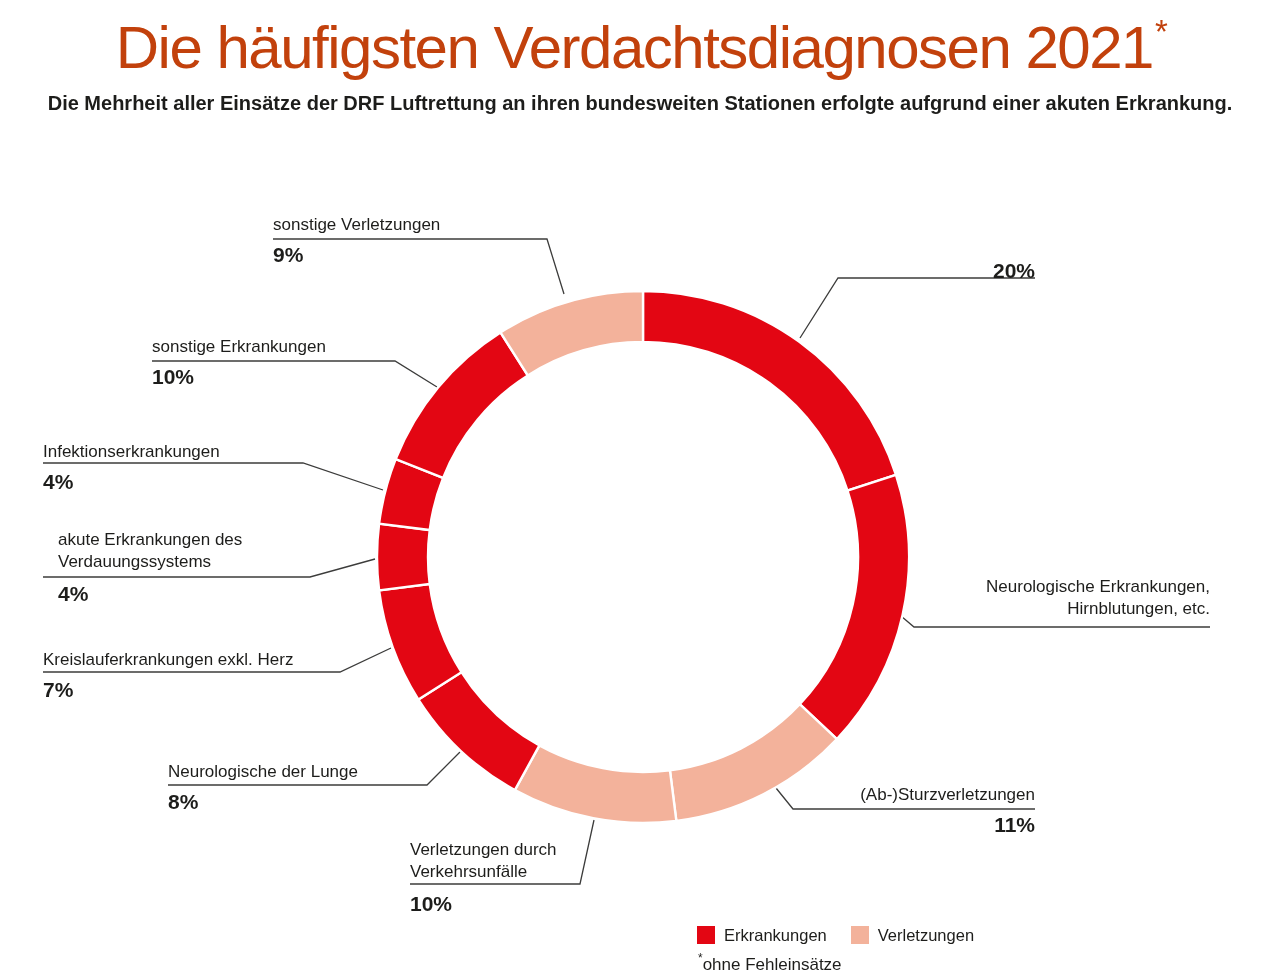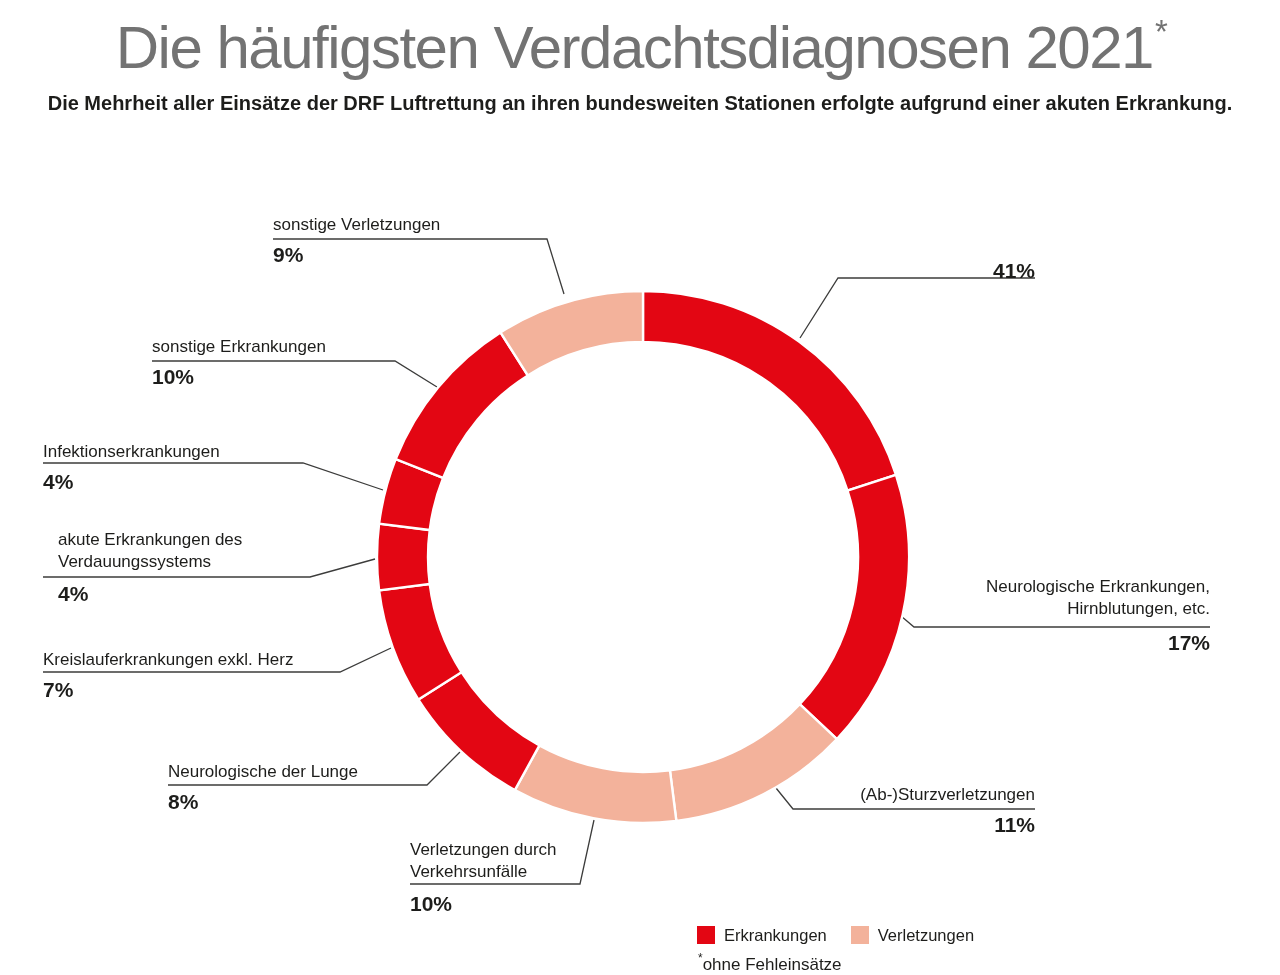--- a/index.html
+++ b/index.html
@@ -1,20 +1,20 @@
 <!DOCTYPE html>
 <html><head>
 <meta charset="utf-8">
 <style>
   html,body{margin:0;padding:0;background:#fff;}
   body{width:1280px;height:975px;position:relative;overflow:hidden;
        font-family:"Liberation Sans","DejaVu Sans",sans-serif;color:#1d1d1b;}
   .page{position:absolute;inset:0;}
   .title{position:absolute;left:0;right:0;top:0;text-align:center;
-         font-size:60px;line-height:72px;letter-spacing:-1.5px;font-weight:400;color:#737373;white-space:nowrap;}
+         font-size:60px;line-height:72px;letter-spacing:-1.5px;font-weight:400;color:#c2410c;white-space:nowrap;}
   .title sup{font-size:55%;position:relative;top:-4px;left:2px;}
   .subtitle{position:absolute;left:0;right:0;top:90px;text-align:center;
             font-size:20px;line-height:26px;font-weight:700;color:#1d1d1b;}
   svg.chart{position:absolute;left:0;top:0;width:1280px;height:975px;}
   .callout{position:absolute;color:#1d1d1b;}
   .callout .lbl{font-size:17px;line-height:22px;font-weight:400;}
   .callout .pct{font-size:21px;line-height:26px;font-weight:700;margin-top:6px;}
   .callout.right{text-align:right;}
   .callout.mt8 .pct{margin-top:8px;}
   .callout.mt10 .pct{margin-top:10px;}
@@ -56,26 +56,25 @@
         <path d="M 514.85 790.10 A 266 266 0 0 1 418.41 699.53 L 461.47 672.20 A 215 215 0 0 0 539.42 745.41 Z" fill="#e30613" stroke="#ffffff" stroke-width="2.4"></path>
         <path d="M 418.41 699.53 A 266 266 0 0 1 379.10 590.34 L 429.70 583.95 A 215 215 0 0 0 461.47 672.20 Z" fill="#e30613" stroke="#ffffff" stroke-width="2.4"></path>
         <path d="M 379.10 590.34 A 266 266 0 0 1 379.10 523.66 L 429.70 530.05 A 215 215 0 0 0 429.70 583.95 Z" fill="#e30613" stroke="#ffffff" stroke-width="2.4"></path>
         <path d="M 379.10 523.66 A 266 266 0 0 1 395.68 459.08 L 443.10 477.85 A 215 215 0 0 0 429.70 530.05 Z" fill="#e30613" stroke="#ffffff" stroke-width="2.4"></path>
         <path d="M 395.68 459.08 A 266 266 0 0 1 500.47 332.41 L 527.80 375.47 A 215 215 0 0 0 443.10 477.85 Z" fill="#e30613" stroke="#ffffff" stroke-width="2.4"></path>
         <path d="M 500.47 332.41 A 266 266 0 0 1 643.00 291.00 L 643.00 342.00 A 215 215 0 0 0 527.80 375.47 Z" fill="#f3b29b" stroke="#ffffff" stroke-width="2.4"></path>
       </g>
   </svg>
 
   <div class="callout right" style="left:775px;top:252px;width:260px">
-    <div class="pct">41%</div>
+    <div class="pct">20%</div>
   </div>
 
   <div class="callout right mt10" style="left:950px;top:576px;width:260px">
     <div class="lbl">Neurologische Erkrankungen, Hirnblutungen, etc.</div>
-    <div class="pct">17%</div>
   </div>
 
   <div class="callout right" style="left:815px;top:784px;width:220px">
     <div class="lbl">(Ab-)Sturzverletzungen</div>
     <div class="pct">11%</div>
   </div>
 
   <div class="callout mt8" style="left:410px;top:839px;width:185px">
     <div class="lbl">Verletzungen durch Verkehrsunfälle</div>
     <div class="pct">10%</div>

